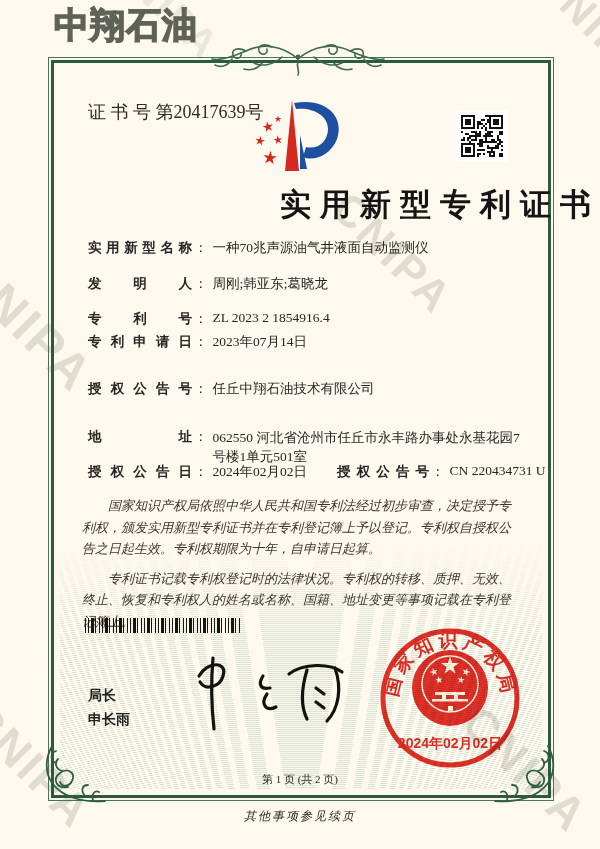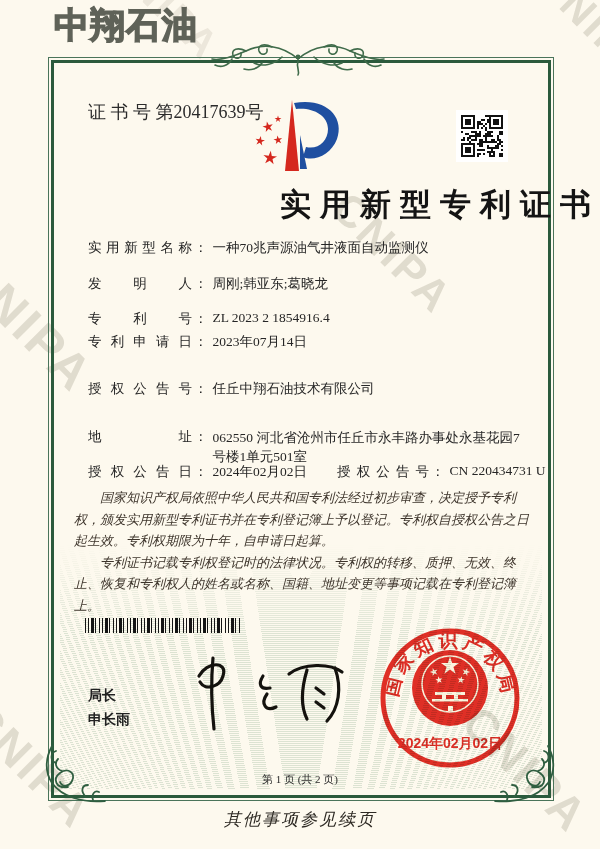--- a/index.html
+++ b/index.html
@@ -53,32 +53,32 @@
       background:#fff; z-index:5; display:flex; align-items:center; justify-content:center;}
 
   .title{
     position:absolute; left:0; right:0; top:184px; z-index:5;
     text-align:right; font-size:31px; font-weight:700; color:#141414;
     letter-spacing:9px; text-indent:9px;
   }
 
   .fields{position:absolute; left:88px; top:239px; width:452px; z-index:5; font-size:13.5px;}
   .frow{position:absolute; left:0; white-space:nowrap;}
-  .flabel{display:inline-block; width:104px; text-align:justify; text-align-last:justify; vertical-align:top;}
+  .flabel{display:inline-block; width:104px; text-align:justify; text-align-last:justify; vertical-align:top;font-weight:bold;}
   .fcolon{display:inline-block; margin:0 5px 0 2px; vertical-align:top;}
   .fvalue{display:inline-block; vertical-align:top;}
   .fvalue.wrap{width:312px; white-space:normal; line-height:19px;}
   .flabel.short{width:92px;}
   .pair2{display:inline-block; margin-left:30px;}
 
   .legal{
     position:absolute; left:74px; top:487px; width:456px; z-index:5;
     font-size:13px; line-height:21.5px; font-style:italic; color:#3d342b;
   }
-  .legal p{margin:0; text-indent:2em;}
+  .legal p{margin:8px; text-indent:2em;}
 
   .barcode{
     position:absolute; left:85px; top:618px; width:156px; height:15px; z-index:5;
     background:repeating-linear-gradient(90deg,
       #151515 0 1.5px, rgba(0,0,0,0) 1.5px 3px,
       #151515 3px 4px, rgba(0,0,0,0) 4px 6.5px,
       #151515 6.5px 9px, rgba(0,0,0,0) 9px 10px,
       #151515 10px 11px, rgba(0,0,0,0) 11px 14px);
   }
 
@@ -91,21 +91,21 @@
   .comm-name{top:711px;}
 
   .signature{position:absolute; left:183px; top:650px; width:168px; height:86px; z-index:5;}
 
   .seal{position:absolute; left:376px; top:624px; width:148px; height:148px; z-index:6;
         mix-blend-mode:multiply; opacity:0.95;}
 
   .page-no{position:absolute; left:0; right:0; top:772px; z-index:5;
            text-align:center; font-size:11px; color:#2b2b2b;}
   .cont-note{position:absolute; left:0; right:0; top:808px; z-index:5;
-             text-align:center; font-size:17px; font-style:italic; color:#2e2a24; letter-spacing:2px;}
+             text-align:center; font-size:12px; font-style:italic; color:#2e2a24; letter-spacing:2px;}
 </style>
 </head>
 <body>
 
 <div class="page">
 
   <div class="wm wm1">CNIPA</div>
   <div class="wm wm2">CNIPA</div>
   <div class="wm wm3">CNIPA</div>
   <div class="wm wm4">CNIPA</div>

